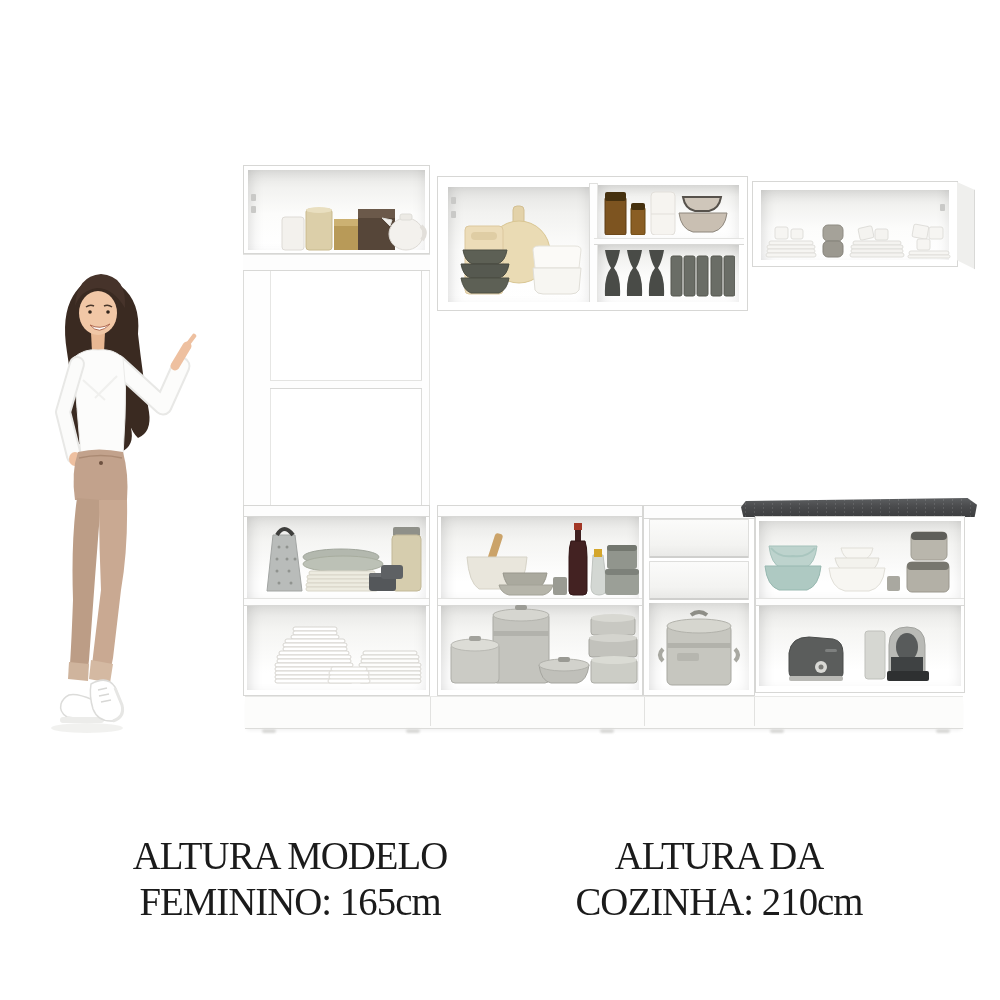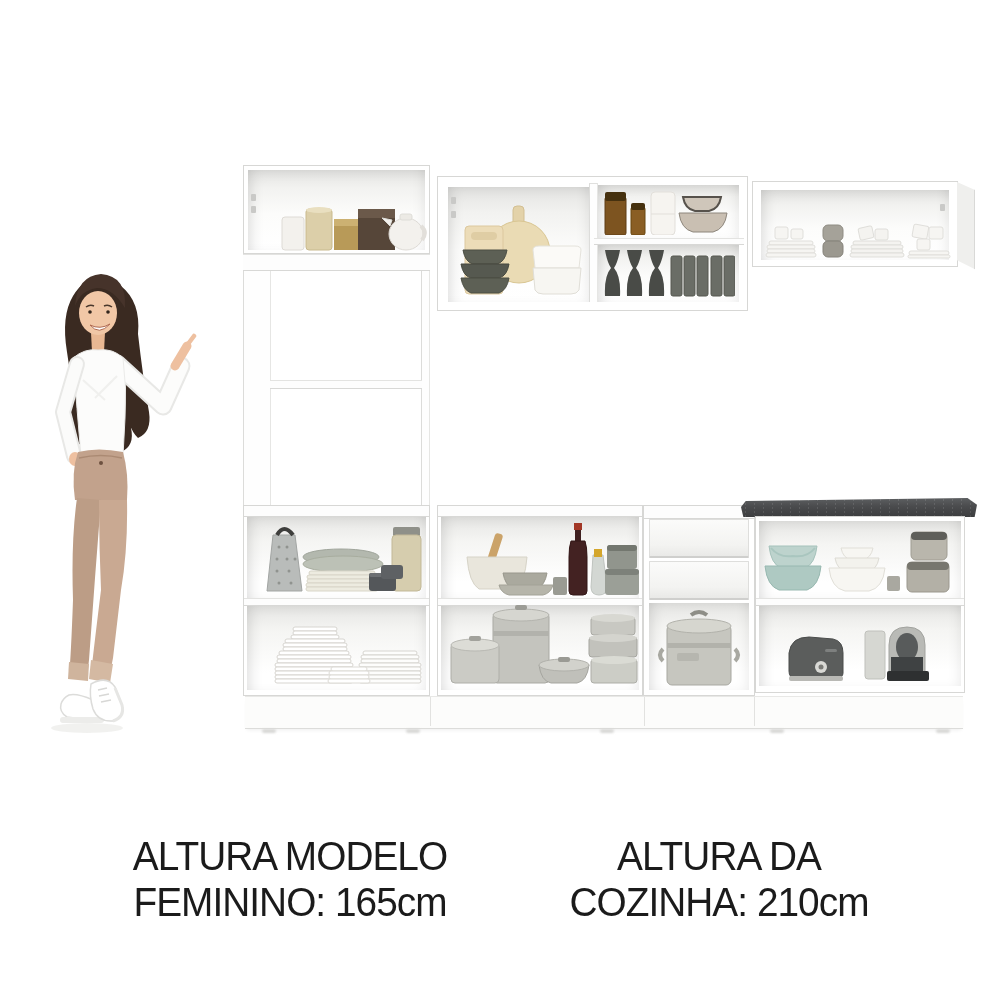--- a/index.html
+++ b/index.html
@@ -1,17 +1,17 @@
 <!DOCTYPE html>
 <html><head>
 <meta charset="utf-8">
 <style>
   html,body{margin:0;padding:0;background:#fff;}
   #canvas{position:relative;width:1000px;height:1000px;background:var(--bg,#ffffff);overflow:hidden;
-          font-family:Liberation Sans, sans-serif;}
+          font-family:Liberation Serif, serif;}
   .abs{position:absolute;}
   .panel{position:absolute;background:#fff;border:1px solid #d7d7d5;box-sizing:border-box;}
   .board{position:absolute;background:#fdfdfd;box-sizing:border-box;border-top:1px solid #e3e3e1;border-bottom:1px solid #d8d8d6;}
   .stile{position:absolute;background:#fefefe;box-sizing:border-box;border-left:1px solid #dcdcda;border-right:1px solid #e6e6e4;}
   .interior{position:absolute;background:linear-gradient(180deg,#e3e3e1 0,#f2f2f0 22%,#fcfcfb 55%,#ffffff 100%);
             box-shadow:inset 10px 6px 16px -10px rgba(0,0,0,.18), inset -10px -4px 14px -10px rgba(0,0,0,.10);}
   .interior.short{background:linear-gradient(180deg,#e6e6e4 0,#f5f5f3 30%,#ffffff 80%);}
   .drawer{position:absolute;background:linear-gradient(180deg,#fbfbfa 0,#f3f3f1 70%,#e9e9e7 100%);
           border:1px solid #dededc;border-bottom:2px solid #cfcfcd;box-sizing:border-box;border-radius:1px;}
   .plinth{position:absolute;background:#fcfcfb;border-top:1px solid #e8e8e6;border-bottom:1px solid #dcdcda;

